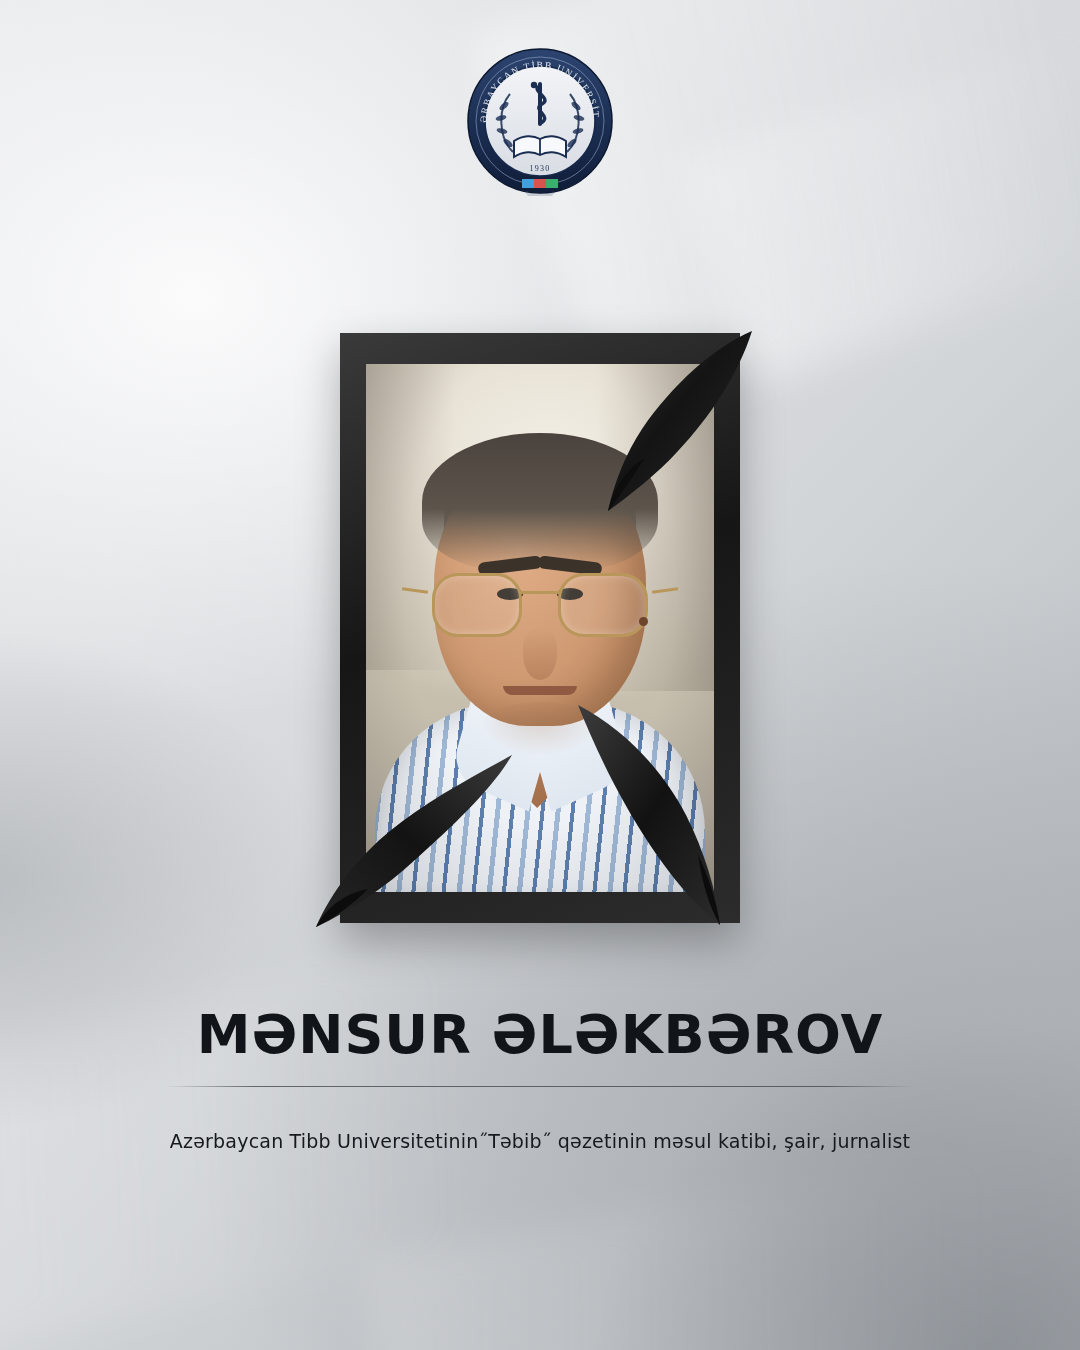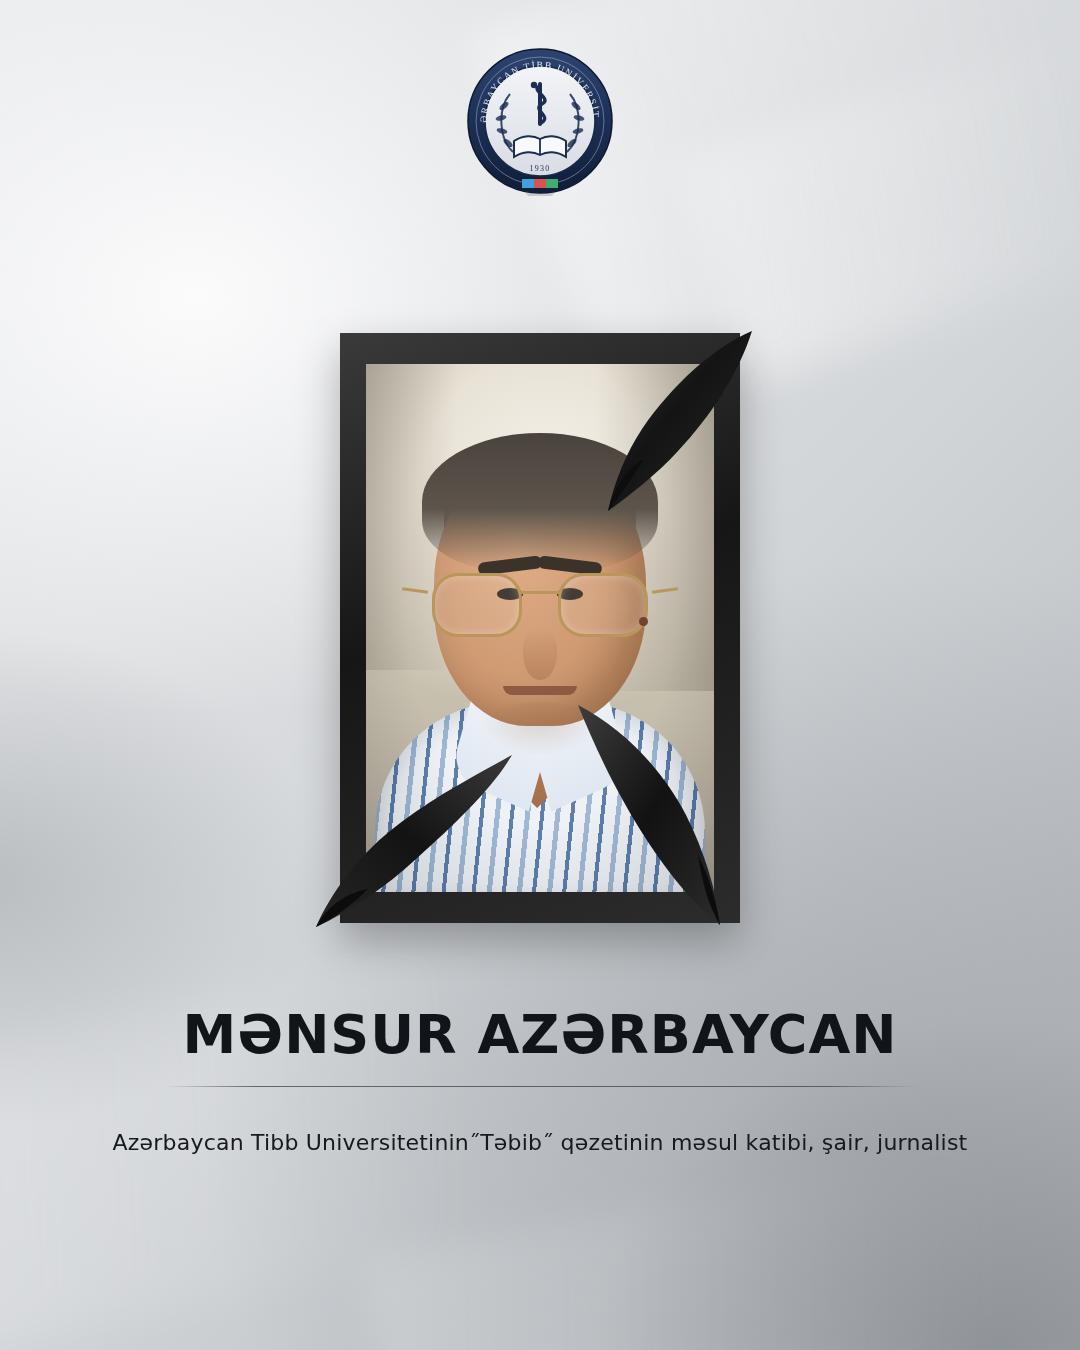--- a/index.html
+++ b/index.html
@@ -253,21 +253,21 @@
     height: 1px;
     background: linear-gradient(90deg, rgba(60,65,70,0) 0%, rgba(60,65,70,0.75) 12%, rgba(60,65,70,0.75) 88%, rgba(60,65,70,0) 100%);
   }
   .caption {
     position: absolute;
     top: 1130px;
     left: 0; width: 100%;
     text-align: center;
     color: #16191d;
     font-family: "DejaVu Sans", sans-serif;
-    font-size: 22px;
+    font-size: 19px;
     letter-spacing: .2px;
   }
 </style>
 </head>
 <body>
 
 <div class="poster">
 
   <div class="sheen sheen-1"></div>
   <div class="sheen sheen-2"></div>
@@ -411,17 +411,17 @@
           <stop offset="0%" stop-color="#3d3d3d"></stop>
           <stop offset="50%" stop-color="#121212"></stop>
           <stop offset="100%" stop-color="#2b2b2b"></stop>
         </linearGradient>
       </defs>
       <path d="M8 6 C28 56 52 104 80 146 C100 176 124 206 150 226 C146 190 134 152 116 116 C92 70 54 30 8 6 Z" fill="url(#rb3)"></path>
       <path d="M150 226 C146 200 138 176 128 156 C132 182 138 206 150 226 Z" fill="#0c0c0c"></path>
     </svg>
   </div>
 
-  <div class="name">MƏNSUR AZƏRBAYCAN</div>
+  <div class="name">MƏNSUR ƏLƏKBƏROV</div>
   <div class="rule"></div>
   <div class="caption">Azərbaycan Tibb Universitetinin˝Təbib˝ qəzetinin məsul katibi, şair, jurnalist</div>
 
 </div>
 
 </body></html>

